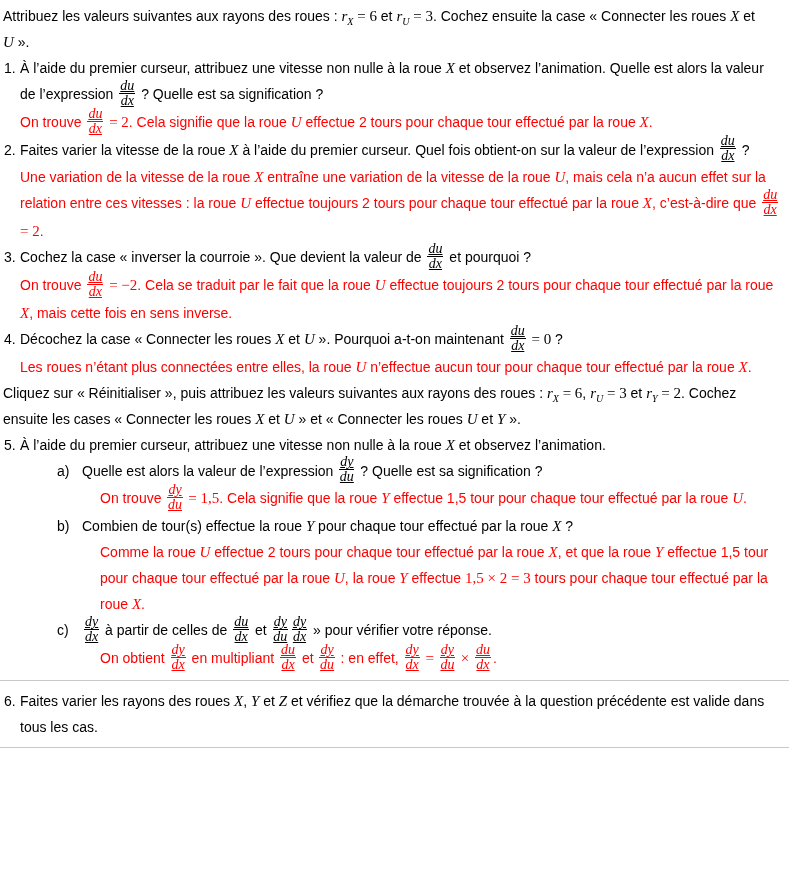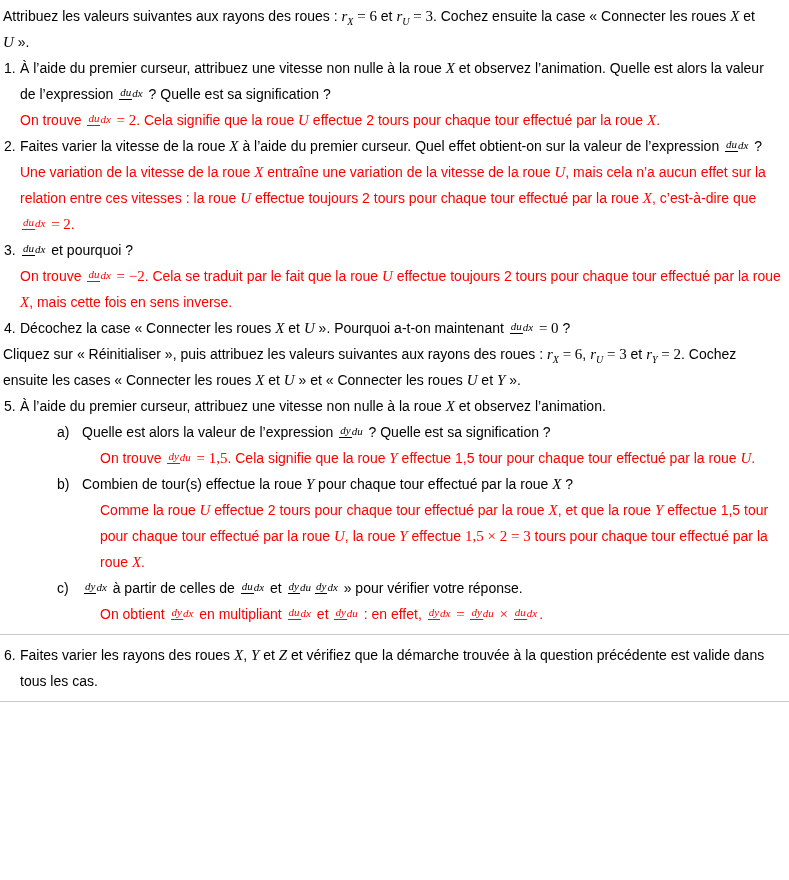--- a/index.html
+++ b/index.html
@@ -58,30 +58,31 @@
     font-style: italic;
     line-height: 0;
   }
   .eq {
     font-family: "Liberation Serif", serif;
     font-style: normal;
     font-size: 15px;
   }
   .frac {
     display: inline-flex;
-    flex-direction: row;
+    flex-direction: column;
     text-align: center;
     vertical-align: middle;
     font-family: "Liberation Serif", serif;
     font-style: italic;
-    font-size: 11px;
+    font-size: 14px;
     line-height: 12px;
     margin: 0 2px;
     position: relative;
     top: -2px;
+    text-decoration: underline;
   }
   .frac .num {
     border-bottom: 1px solid currentColor;
     padding: 0 1px 1px 1px;
   }
   .frac .den {
     padding-top: 1px;
   }
   .divider {
     height: 1px;
@@ -95,40 +96,41 @@
 <main id="doc">
     <div class="block para"><span class="content"><span class="txt">Attribuez les valeurs suivantes aux rayons des roues&nbsp;: </span><span class="var"><span class="vl">r</span><sub class="vs">X</sub></span><span class="eq"> = 6</span><span class="txt"> et </span><span class="var"><span class="vl">r</span><sub class="vs">U</sub></span><span class="eq"> = 3</span><span class="txt">. Cochez ensuite la case «&nbsp;Connecter les roues </span><span class="var"><span class="vl">X</span></span><span class="txt"> et </span><span class="var"><span class="vl">U</span></span><span class="txt">&nbsp;».</span></span></div>
     <div class="block item"><span class="marker">1.</span><span class="content"><span class="txt">À l’aide du premier curseur, attribuez une vitesse non nulle à la roue </span><span class="var"><span class="vl">X</span></span><span class="txt"> et observez l’animation. Quelle est alors la valeur de l’expression </span><span class="frac">
           <span class="num">du</span>
           <span class="den">dx</span>
         </span><span class="txt">&nbsp;? Quelle est sa signification&nbsp;?</span></span></div>
     <div class="block answer"><span class="content"><span class="txt">On trouve </span><span class="frac">
           <span class="num">du</span>
           <span class="den">dx</span>
         </span><span class="eq"> = 2</span><span class="txt">. Cela signifie que la roue </span><span class="var"><span class="vl">U</span></span><span class="txt"> effectue 2 tours pour chaque tour effectué par la roue </span><span class="var"><span class="vl">X</span></span><span class="txt">.</span></span></div>
-    <div class="block item"><span class="marker">2.</span><span class="content"><span class="txt">Faites varier la vitesse de la roue </span><span class="var"><span class="vl">X</span></span><span class="txt"> à l’aide du premier curseur. Quel effet obtient-on sur la valeur de l’expression </span><span class="frac">
+    <div class="block item"><span class="marker">2.</span><span class="content"><span class="txt">Faites varier la vitesse de la roue </span><span class="var"><span class="vl">X</span></span><span class="txt"> à l’aide du premier curseur. Quel fois obtient-on sur la valeur de l’expression </span><span class="frac">
           <span class="num">du</span>
           <span class="den">dx</span>
         </span><span class="txt">&nbsp;?</span></span></div>
     <div class="block answer"><span class="content"><span class="txt">Une variation de la vitesse de la roue </span><span class="var"><span class="vl">X</span></span><span class="txt"> entraîne une variation de la vitesse de la roue </span><span class="var"><span class="vl">U</span></span><span class="txt">, mais cela n’a aucun effet sur la relation entre ces vitesses&nbsp;: la roue </span><span class="var"><span class="vl">U</span></span><span class="txt"> effectue toujours 2 tours pour chaque tour effectué par la roue </span><span class="var"><span class="vl">X</span></span><span class="txt">, c’est-à-dire que </span><span class="frac">
           <span class="num">du</span>
           <span class="den">dx</span>
         </span><span class="eq"> = 2</span><span class="txt">.</span></span></div>
-    <div class="block item"><span class="marker">3.</span><span class="content"><span class="frac">
+    <div class="block item"><span class="marker">3.</span><span class="content"><span class="txt">Cochez la case «&nbsp;inverser la courroie&nbsp;». Que devient la valeur de </span><span class="frac">
           <span class="num">du</span>
           <span class="den">dx</span>
         </span><span class="txt"> et pourquoi&nbsp;?</span></span></div>
     <div class="block answer"><span class="content"><span class="txt">On trouve </span><span class="frac">
           <span class="num">du</span>
           <span class="den">dx</span>
         </span><span class="eq"> = −2</span><span class="txt">. Cela se traduit par le fait que la roue </span><span class="var"><span class="vl">U</span></span><span class="txt"> effectue toujours 2 tours pour chaque tour effectué par la roue </span><span class="var"><span class="vl">X</span></span><span class="txt">, mais cette fois en sens inverse.</span></span></div>
     <div class="block item"><span class="marker">4.</span><span class="content"><span class="txt">Décochez la case «&nbsp;Connecter les roues </span><span class="var"><span class="vl">X</span></span><span class="txt"> et </span><span class="var"><span class="vl">U</span></span><span class="txt">&nbsp;». Pourquoi a-t-on maintenant </span><span class="frac">
           <span class="num">du</span>
           <span class="den">dx</span>
         </span><span class="eq"> = 0</span><span class="txt">&nbsp;?</span></span></div>
+    <div class="block answer"><span class="content"><span class="txt">Les roues n’étant plus connectées entre elles, la roue </span><span class="var"><span class="vl">U</span></span><span class="txt"> n’effectue aucun tour pour chaque tour effectué par la roue </span><span class="var"><span class="vl">X</span></span><span class="txt">.</span></span></div>
     <div class="block para"><span class="content"><span class="txt">Cliquez sur «&nbsp;Réinitialiser&nbsp;», puis attribuez les valeurs suivantes aux rayons des roues&nbsp;: </span><span class="var"><span class="vl">r</span><sub class="vs">X</sub></span><span class="eq"> = 6</span><span class="txt">, </span><span class="var"><span class="vl">r</span><sub class="vs">U</sub></span><span class="eq"> = 3</span><span class="txt"> et </span><span class="var"><span class="vl">r</span><sub class="vs">Y</sub></span><span class="eq"> = 2</span><span class="txt">. Cochez ensuite les cases «&nbsp;Connecter les roues </span><span class="var"><span class="vl">X</span></span><span class="txt"> et </span><span class="var"><span class="vl">U</span></span><span class="txt">&nbsp;» et «&nbsp;Connecter les roues </span><span class="var"><span class="vl">U</span></span><span class="txt"> et </span><span class="var"><span class="vl">Y</span></span><span class="txt">&nbsp;».</span></span></div>
     <div class="block item"><span class="marker">5.</span><span class="content"><span class="txt">À l’aide du premier curseur, attribuez une vitesse non nulle à la roue </span><span class="var"><span class="vl">X</span></span><span class="txt"> et observez l’animation.</span></span></div>
     <div class="block subitem"><span class="marker">a)</span><span class="content"><span class="txt">Quelle est alors la valeur de l’expression </span><span class="frac">
           <span class="num">dy</span>
           <span class="den">du</span>
         </span><span class="txt">&nbsp;? Quelle est sa signification&nbsp;?</span></span></div>
     <div class="block subanswer"><span class="content"><span class="txt">On trouve </span><span class="frac">
           <span class="num">dy</span>
           <span class="den">du</span>
         </span><span class="eq"> = 1,5</span><span class="txt">. Cela signifie que la roue </span><span class="var"><span class="vl">Y</span></span><span class="txt"> effectue 1,5 tour pour chaque tour effectué par la roue </span><span class="var"><span class="vl">U</span></span><span class="txt">.</span></span></div>

